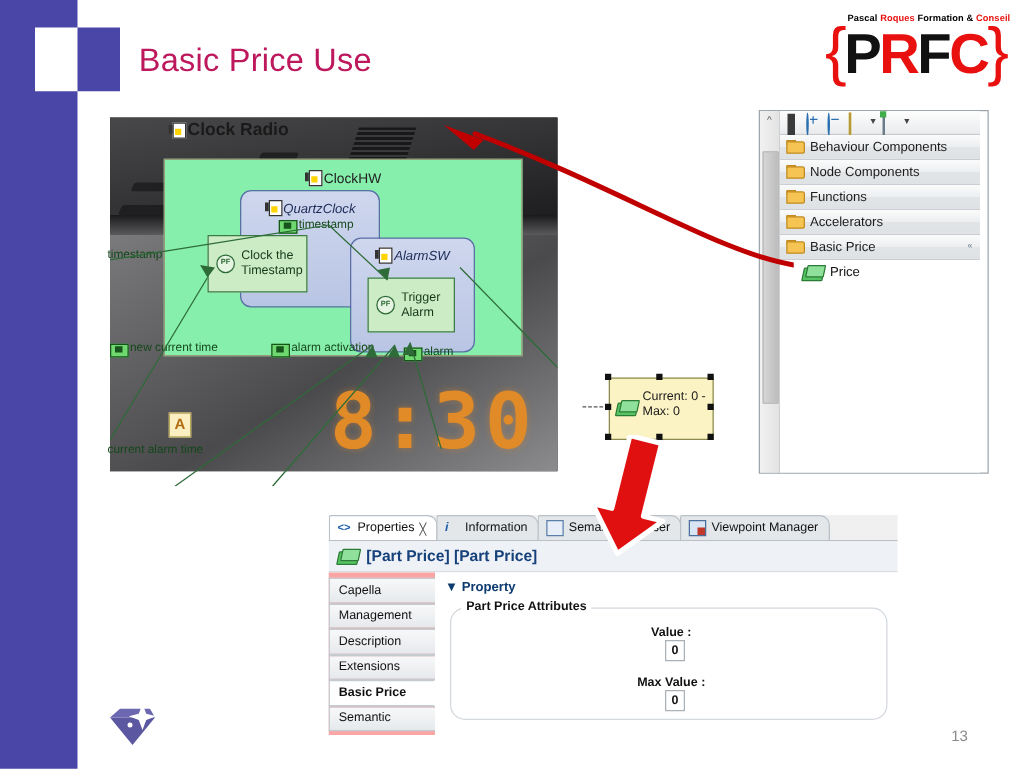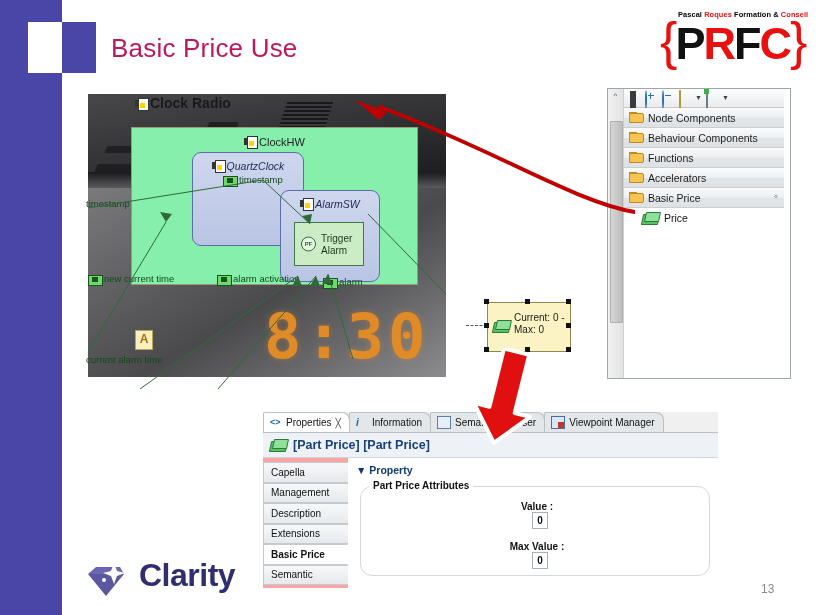--- a/index.html
+++ b/index.html
@@ -259,20 +259,24 @@
     <div class="clockhw-title">
       <span class="cap-ico" style="position:relative;display:inline-block;top:2px;margin-right:2px;"><i></i><b></b></span><span>ClockHW</span>
     </div>
   </div>
 
   <div class="comp-box" style="left:192px;top:152px;width:110px;height:92px;">
     <div class="comp-title">
       <span class="cap-ico" style="position:relative;display:inline-block;top:2px;margin-right:2px;"><i></i><b></b></span><span>QuartzClock</span>
     </div>
   </div>
+  <div class="fn-box" style="left:166px;top:188px;width:78px;height:44px;">
+    <div class="fn-ico">PF</div>
+    <div class="fn-label">Clock the Timestamp</div>
+  </div>
 
   <div class="comp-box" style="left:280px;top:190px;width:98px;height:90px;">
     <div class="comp-title">
       <span class="cap-ico" style="position:relative;display:inline-block;top:2px;margin-right:2px;"><i></i><b></b></span><span>AlarmSW</span>
     </div>
   </div>
   <div class="fn-box" style="left:294px;top:222px;width:68px;height:42px;">
     <div class="fn-ico">PF</div>
     <div class="fn-label">Trigger Alarm</div>
   </div>
@@ -324,28 +328,28 @@
         <span class="tb-caret">▼</span>
         <span class="tb-ico"><span class="tb-new"></span></span>
         <span class="tb-caret">▼</span>
       </div>
 
       <div class="pal-row">
         <span class="folder">
             <b></b>
             <i></i>
           </span>
-        <span class="lbl">Node Components</span>
+        <span class="lbl">Behaviour Components</span>
       </div>
       <div class="pal-row">
         <span class="folder">
             <b></b>
             <i></i>
           </span>
-        <span class="lbl">Behaviour Components</span>
+        <span class="lbl">Node Components</span>
       </div>
       <div class="pal-row">
         <span class="folder">
             <b></b>
             <i></i>
           </span>
         <span class="lbl">Functions</span>
       </div>
       <div class="pal-row">
         <span class="folder">
@@ -450,17 +454,16 @@
     </div>
   </div>
 
   <div class="clarity">
     <svg class="gem" viewBox="0 0 44 34">
       <polygon points="4,11 40,11 22,33" fill="#5b57a0"></polygon>
       <polygon points="4,11 12,4 36,4 40,11" fill="#6b67b0"></polygon>
       <polygon points="30,0 33,8 41,10 33,13 30,21 27,13 19,10 27,8" fill="#ffffff"></polygon>
       <circle cx="20" cy="17" r="2" fill="#ffffff"></circle>
     </svg>
-    <div class="clarity-txt">Clarity</div>
   </div>
 
   <div class="pagenum">13</div>
 </div>
 
 </body></html>

